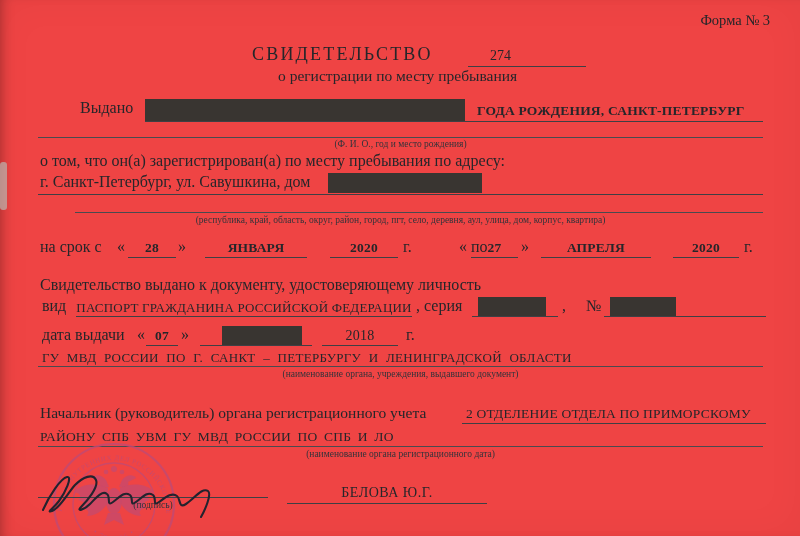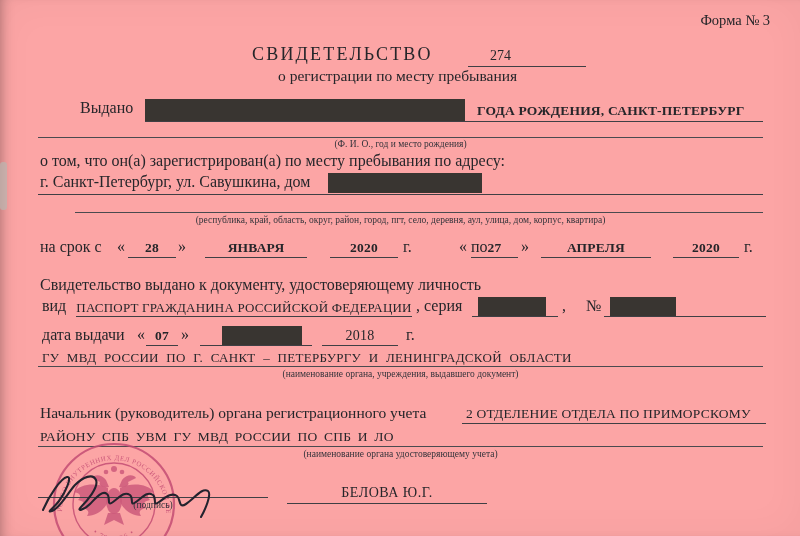--- a/index.html
+++ b/index.html
@@ -1,18 +1,18 @@
 <!DOCTYPE html>
 <html><head>
 <meta charset="utf-8">
 <style>
   html,body{margin:0;padding:0;background:#888;}
   .page{
     position:relative;width:800px;height:536px;overflow:hidden;
-    background:#fca5a5;
+    background:#ef4444;
     font-family:"Liberation Serif","DejaVu Serif",serif;
     color:#26262a;
     box-shadow:inset 10px 0 14px -10px rgba(0,0,0,.35), inset 0 0 40px rgba(0,0,0,.04);
   }
   .abs{position:absolute;white-space:nowrap;}
   .lbl{font-size:16px;}
   .cap{font-size:9.5px;color:#33333a;text-align:center;white-space:nowrap;}
   .valB{font-size:13.5px;font-weight:bold;letter-spacing:.2px;}
   .val{font-size:13px;letter-spacing:.2px;}
   .rule{border-top:1.2px solid #4a4a4f;height:0;}
@@ -96,21 +96,21 @@
 
   <div class="abs val" style="left:42px;top:350px;font-size:13px;word-spacing:4px;letter-spacing:.3px;">ГУ МВД РОССИИ ПО Г. САНКТ – ПЕТЕРБУРГУ И ЛЕНИНГРАДСКОЙ ОБЛАСТИ</div>
   <div class="abs rule" style="left:38px;top:366px;width:725px;"></div>
   <div class="abs cap" style="left:38px;top:369px;width:725px;">(наименование органа, учреждения, выдавшего документ)</div>
 
   <div class="abs" style="left:40px;top:404px;font-size:15.5px;">Начальник (руководитель) органа регистрационного учета</div>
   <div class="abs val" style="left:466px;top:406px;font-size:13.5px;">2 ОТДЕЛЕНИЕ ОТДЕЛА  ПО ПРИМОРСКОМУ</div>
   <div class="abs ul" style="left:462px;top:423px;width:304px;"></div>
   <div class="abs val" style="left:40px;top:429px;font-size:13.5px;word-spacing:3px;">РАЙОНУ СПБ УВМ  ГУ  МВД РОССИИ  ПО СПБ  И  ЛО</div>
   <div class="abs rule" style="left:38px;top:446px;width:725px;"></div>
-  <div class="abs cap" style="left:38px;top:449px;width:725px;">(наименование органа удостоверяющему учета)</div>
+  <div class="abs cap" style="left:38px;top:449px;width:725px;">(наименование органа регистрационного дата)</div>
 
   <svg width="148" height="148" viewBox="0 0 148 148" style="position:absolute;left:40px;top:430px;opacity:.82;filter:blur(.2px);">
     <g stroke="#c24a72" fill="none">
       <circle cx="74" cy="74" r="60" stroke-width="2.2"></circle>
       <circle cx="74" cy="74" r="41" stroke-width="1.4"></circle>
     </g>
     <defs>
       <path id="ringTop" d="M 22,82 A 52,52 0 1 1 126,82"></path>
       <path id="ringBottom" d="M 46,92 A 30,30 0 0 0 102,92"></path>
     </defs>

